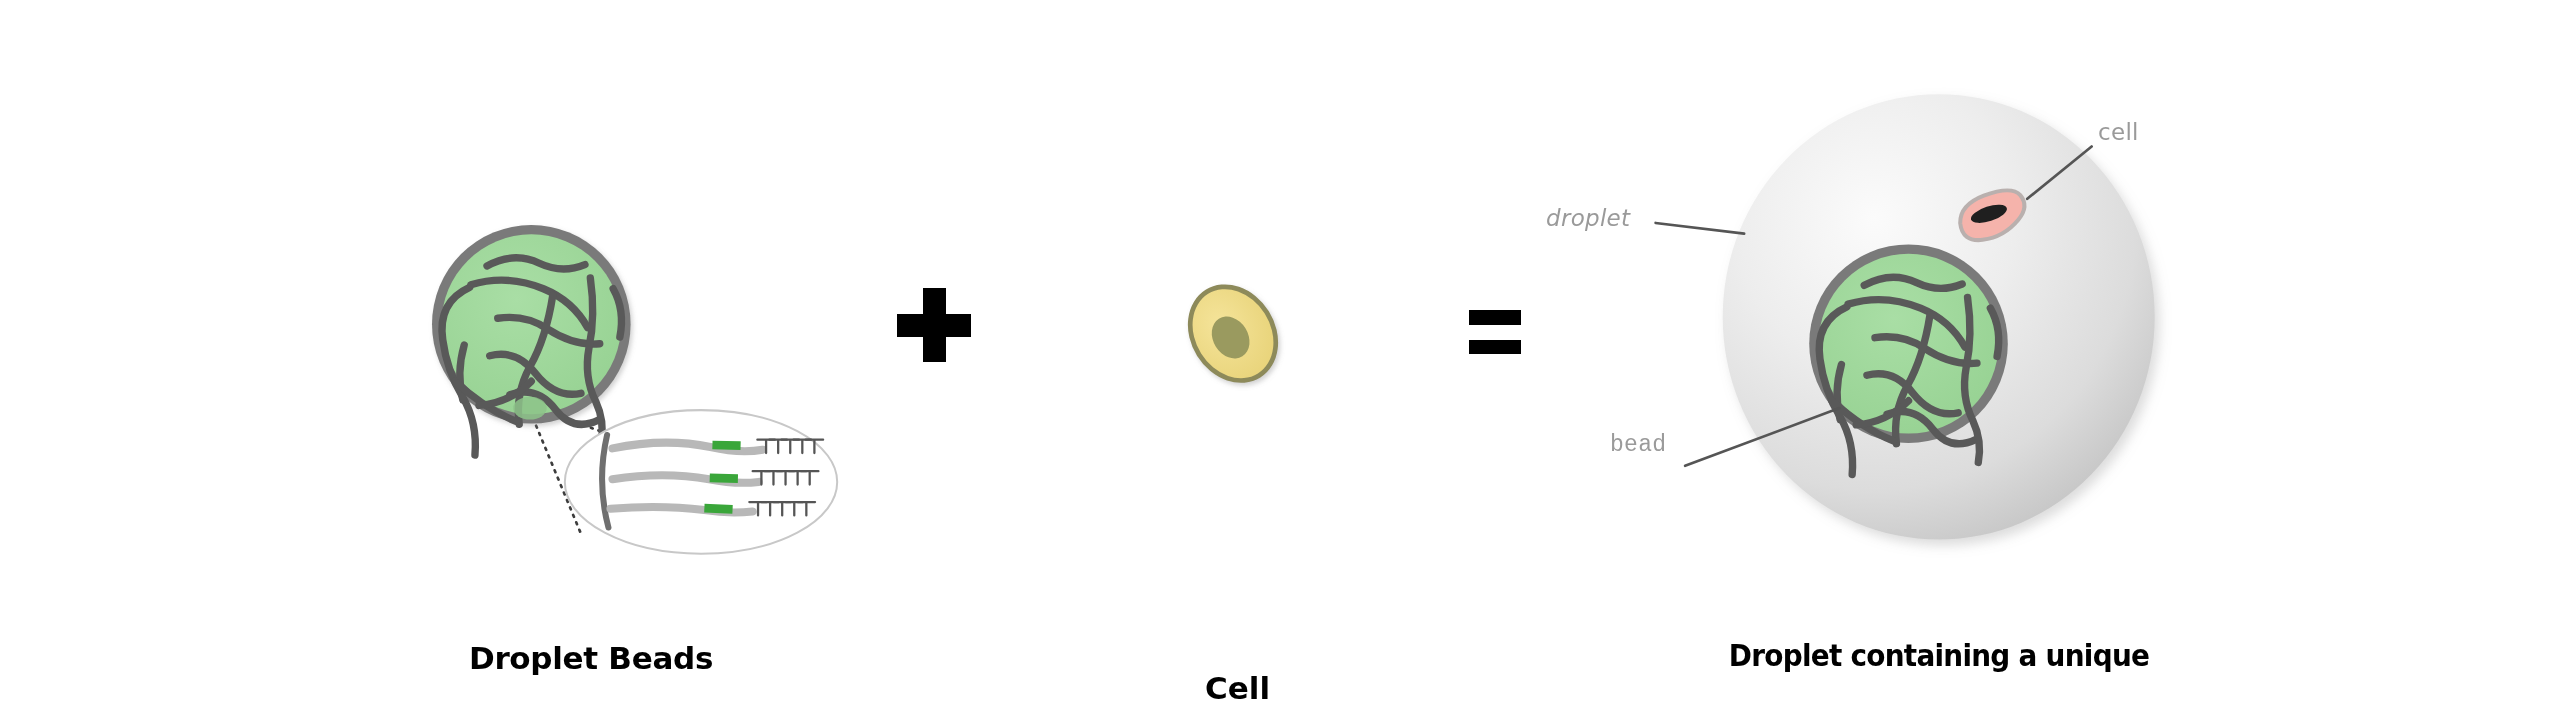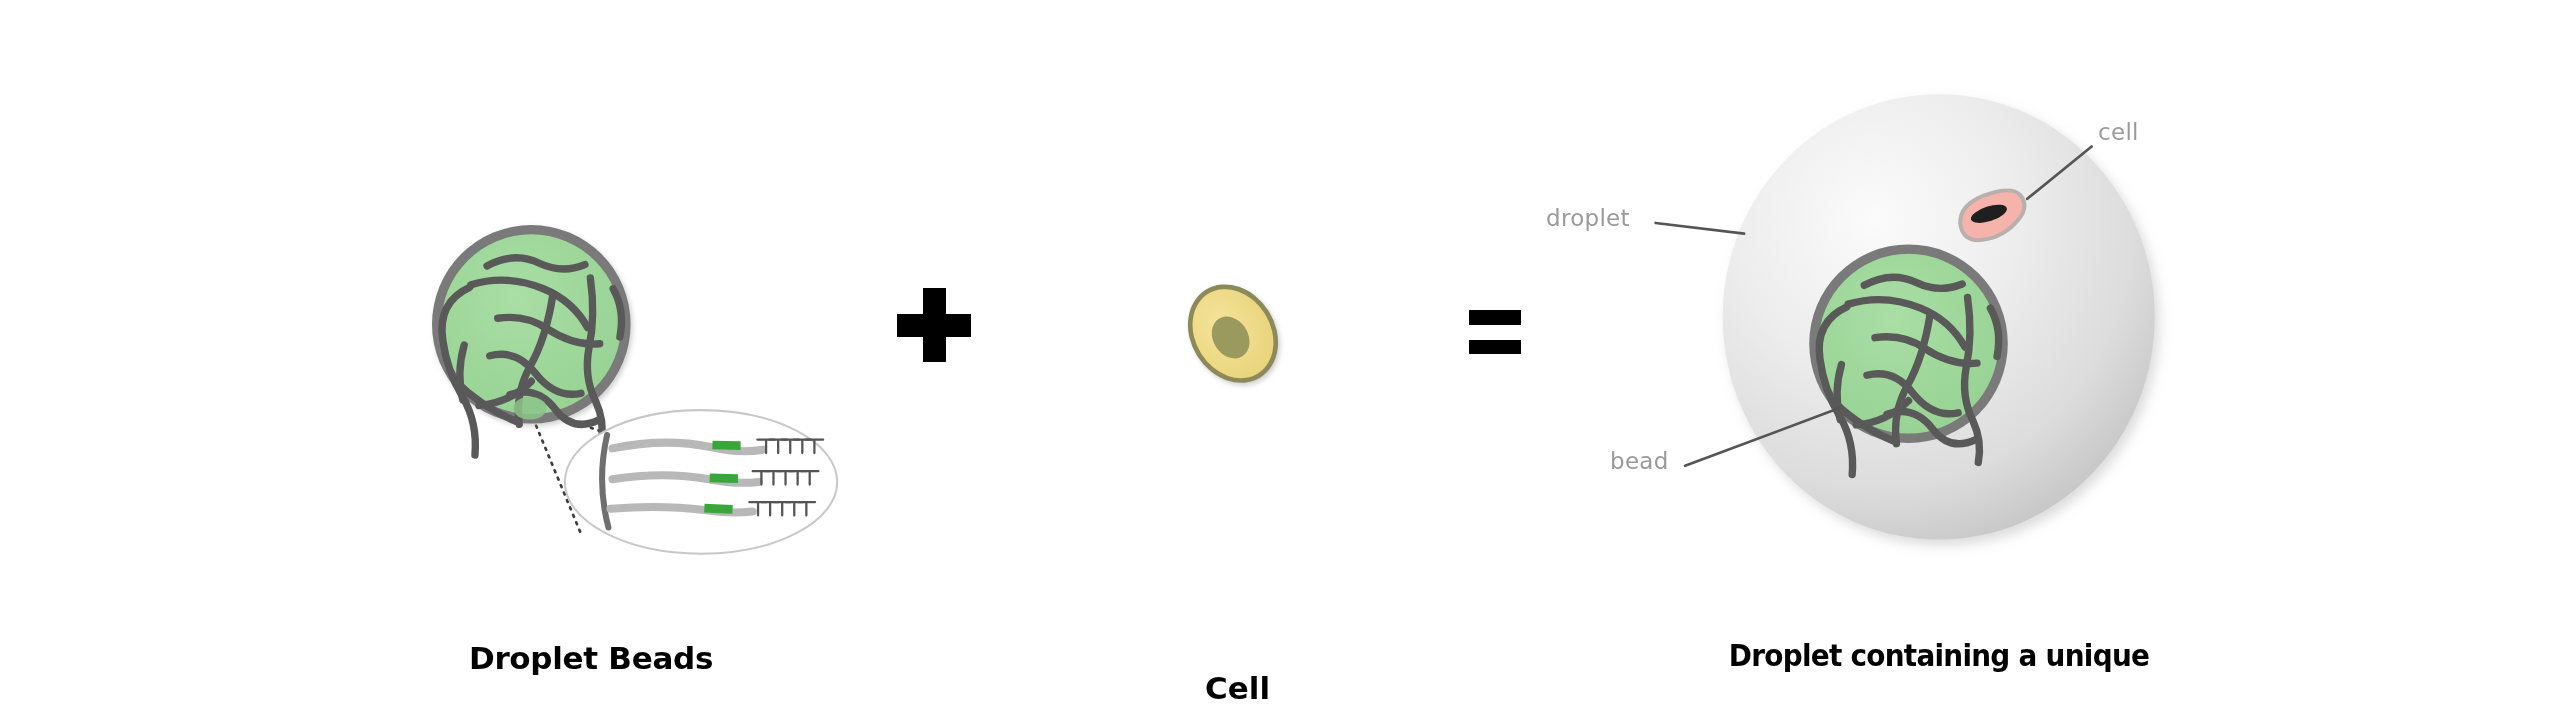--- a/index.html
+++ b/index.html
@@ -62,22 +62,22 @@
   
   .leader-label {
     position: absolute;
     color: #9a9a9a;
     font-family: "DejaVu Sans", sans-serif;
     font-weight: 400;
     font-size: 23px;
     letter-spacing: 0.3px;
     white-space: nowrap;
   }
-  #label-droplet { left: 1546px; top: 205px; }
-  #label-bead    { left: 1610px; top: 448px; }
+  #label-droplet { left: 1546px; top: 205px; font-style: italic; }
+  #label-bead    { left: 1610px; top: 432px; font-family: Liberation Mono, monospace; }
   #label-cell    { left: 2098px; top: 119px; }
   
   .operator {
     position: absolute;
     color: #000000;
   }
   #op-plus {
     left: 897px;
     top: 288px;
     width: 74px;

